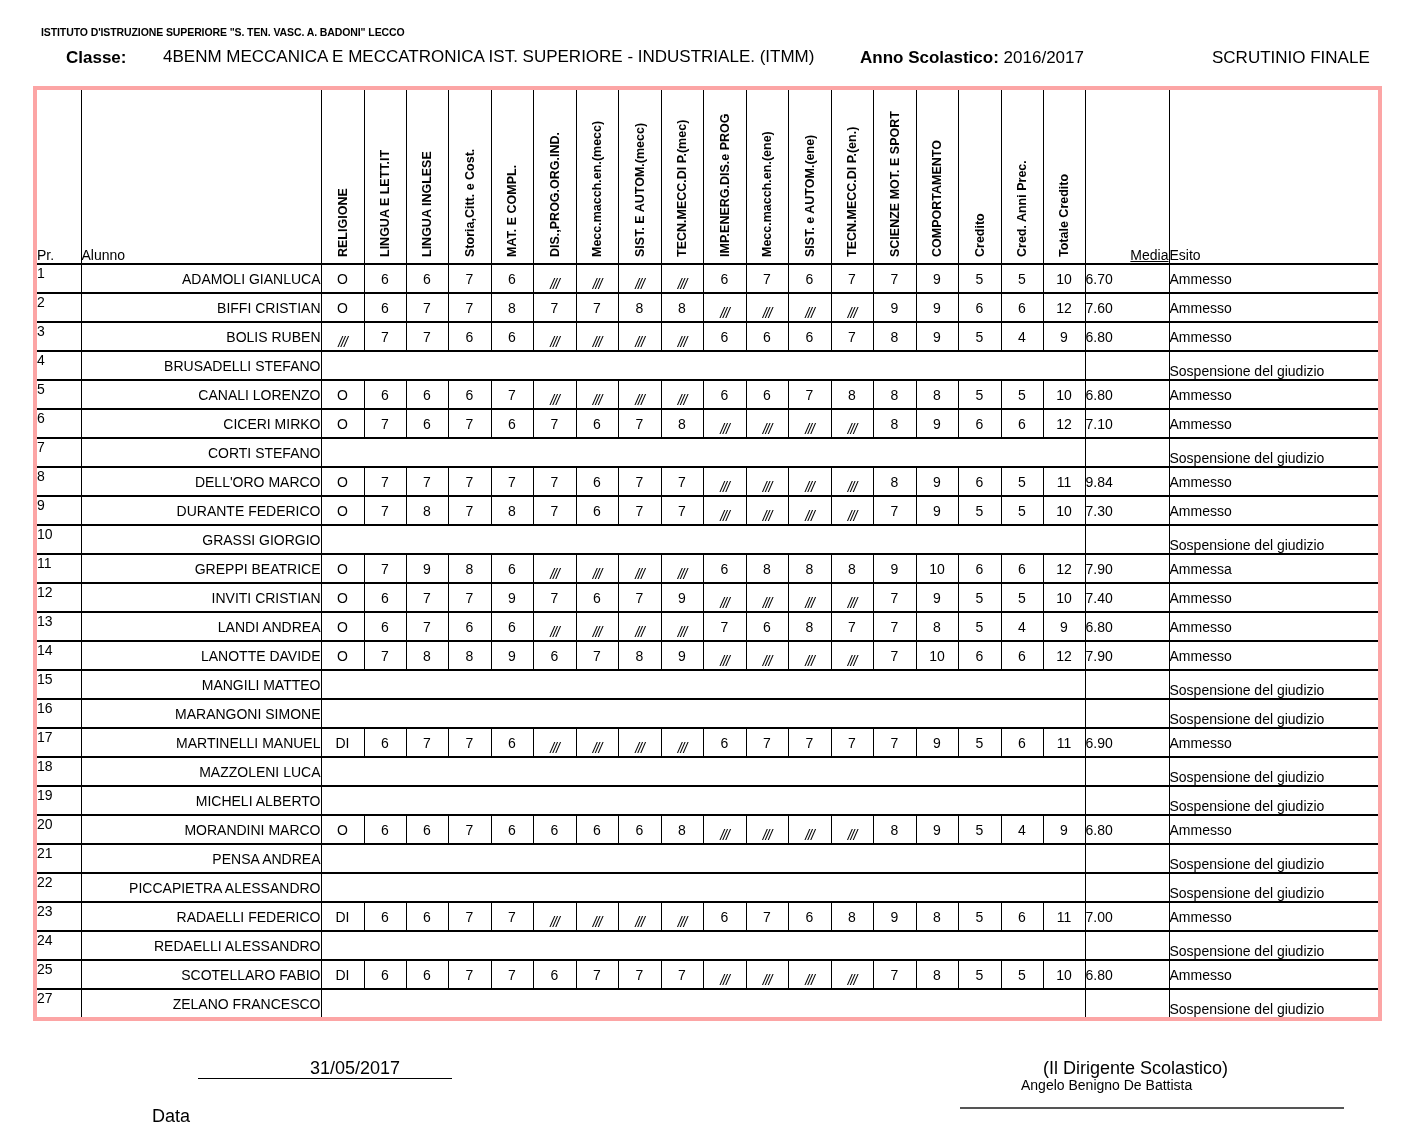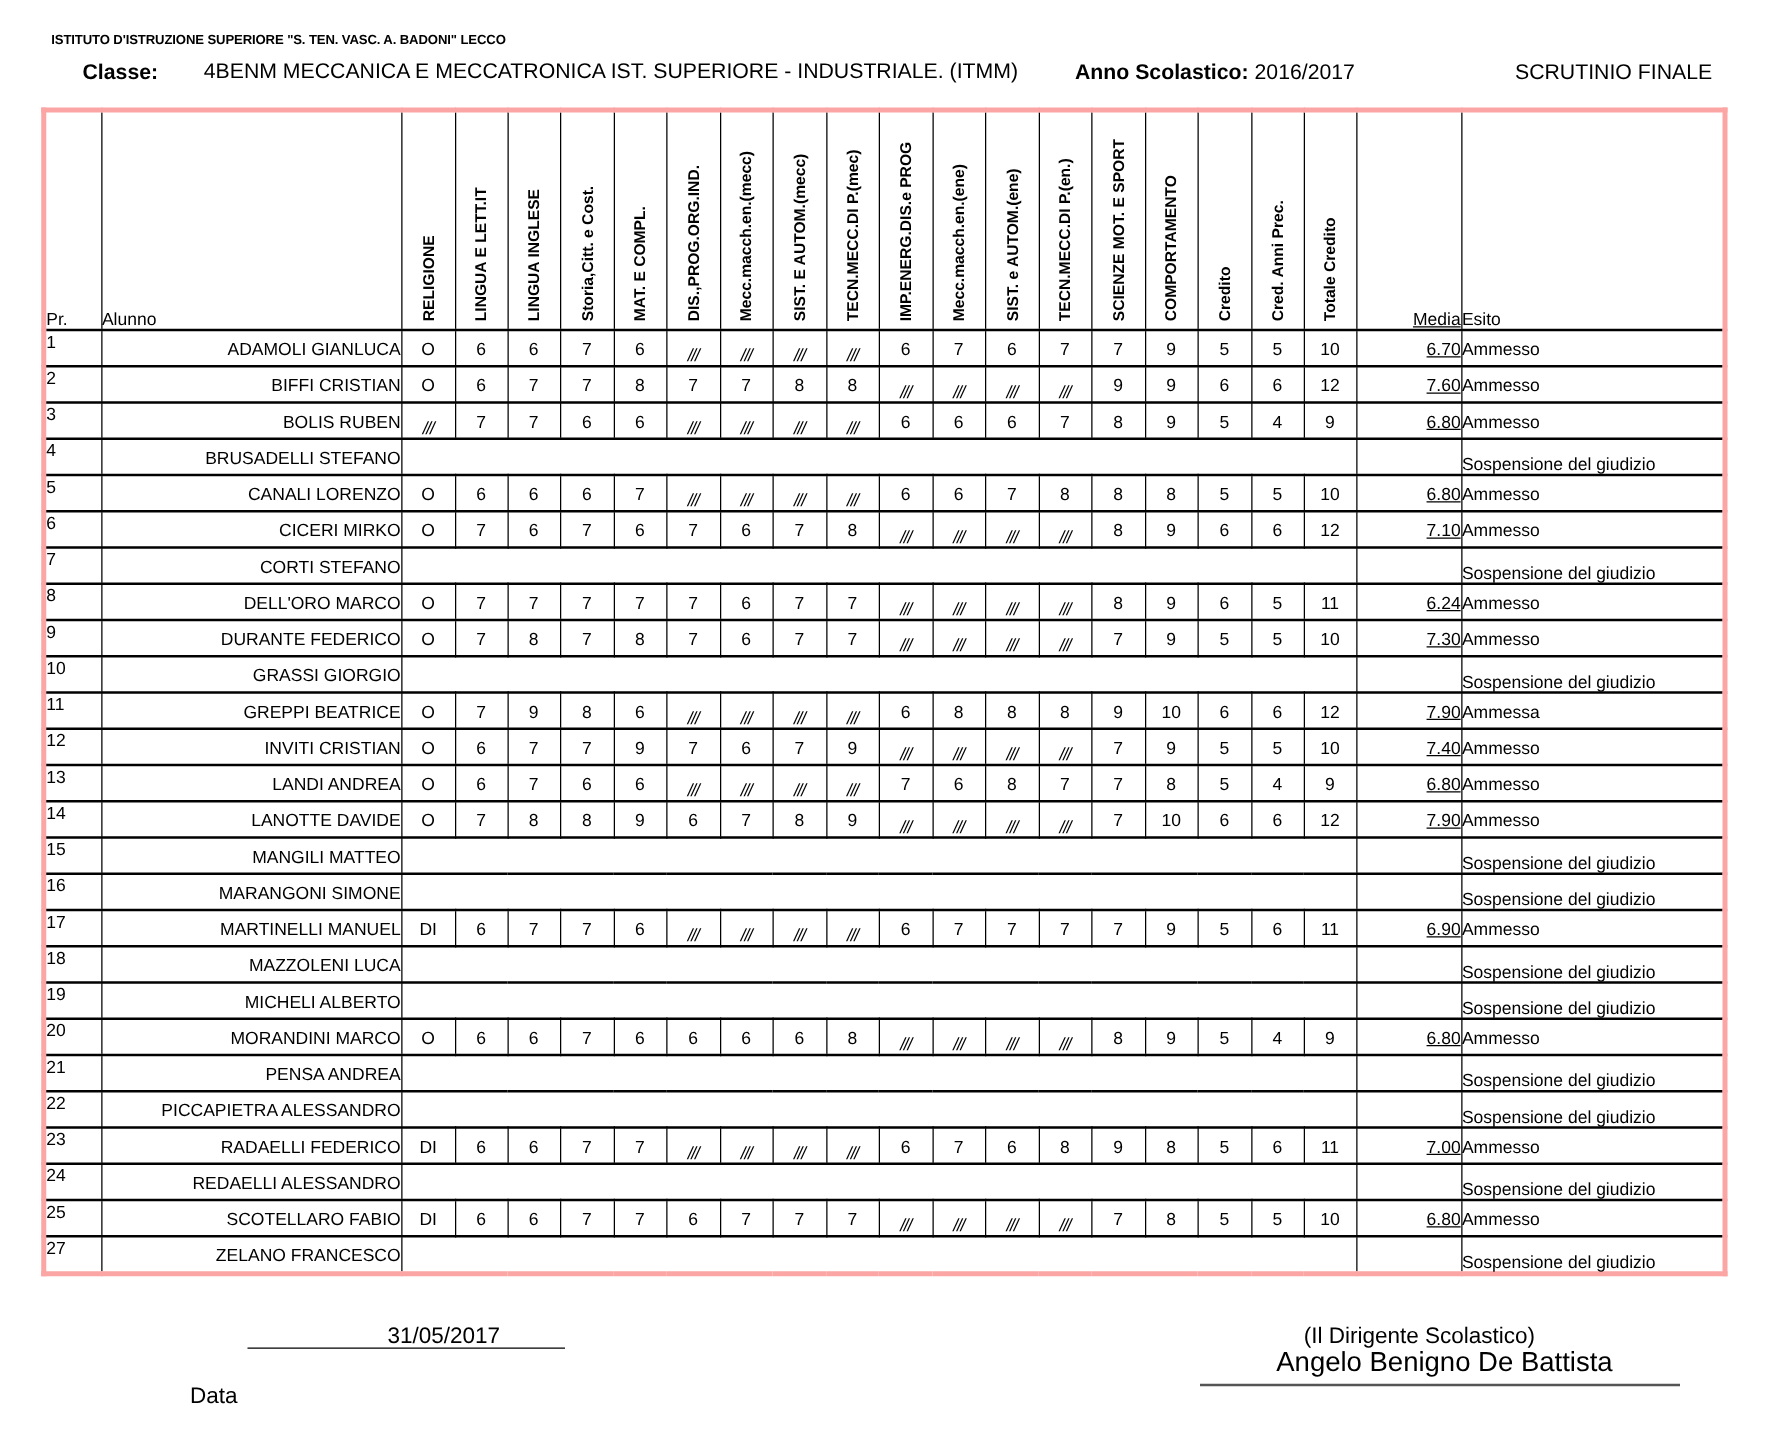--- a/index.html
+++ b/index.html
@@ -17,31 +17,31 @@
   table.grid tr.row td { height: 27px; }
   table.grid tr.row { border-top: 2px solid #000; }
   th.hv { height: 173px; vertical-align: bottom; position: relative; }
   th.hv .vt { position: absolute; left: 50%; bottom: 6px; transform-origin: left bottom; transform: translateX(7px) rotate(-90deg); white-space: nowrap; font-size: 12.5px; font-weight: bold; text-align: left; }
   th.hb { vertical-align: bottom; text-align: left; font-weight: bold; font-size: 13px; padding: 0 0 2px 2px; }
   th.hb.center { text-align: right; text-decoration: underline; }
   td.pr { text-align: left; vertical-align: top; padding-left: 2px; font-size: 13.5px; }
   td.name { text-align: right; padding-left: 3px; font-size: 14px; }
   td.g { text-align: center; font-size: 14px; }
   td.g.na { font-style: italic; font-size: 14px; vertical-align: bottom; letter-spacing: -1px; }
-  td.media { text-align: right; text-decoration: underline; }
+  td.media { text-align: left; }
   td.esito { text-align: left; font-size: 14px; padding-left: 1px; }
   td.esito.sosp { vertical-align: bottom; }
   td.blank { border-left: 1px solid #000; }
   table.grid { border: 4px solid #fca5a5; }
 
   .data-lbl { position: absolute; left: 152px; top: 1058px; font-size: 18px; margin-top: 48px; }
   .data-line { position: absolute; left: 198px; top: 1078px; width: 254px; border-bottom: 1px solid #000; }
   .data-val { position: absolute; left: 275px; top: 1058px; font-size: 18px; margin-left: 35px; }
   .dir-title { position: absolute; left: 1043px; top: 1058px; font-size: 18px; }
-  .dir-name { position: absolute; left: 1021px; top: 1077px; font-size: 22px; }
+  .dir-name { position: absolute; left: 1021px; top: 1077px; font-size: 14px; }
   .dir-line { position: absolute; left: 960px; top: 1107px; width: 384px; border-bottom: 2px solid #555; }
 </style>
 </head>
 <body>
 
 <div class="inst">ISTITUTO D'ISTRUZIONE SUPERIORE "S. TEN. VASC. A. BADONI" LECCO</div>
 <div class="classe-lbl">Classe:</div>
 <div class="classe-val">4BENM MECCANICA E MECCATRONICA  IST. SUPERIORE - INDUSTRIALE. (ITMM)</div>
 <div class="anno"><b>Anno Scolastico:</b> <span>2016/2017</span></div>
 <div class="scrut">SCRUTINIO FINALE</div>
@@ -282,21 +282,21 @@
         <td class="g">7</td>
         <td class="g na">///</td>
         <td class="g na">///</td>
         <td class="g na">///</td>
         <td class="g na">///</td>
         <td class="g">8</td>
         <td class="g">9</td>
         <td class="g">6</td>
         <td class="g">5</td>
         <td class="g">11</td>
-        <td class="media">6.24</td>
+        <td class="media">9.84</td>
         <td class="esito">Ammesso</td>
       </tr>
       <tr class="row">
         <td class="pr">9</td>
         <td class="name">DURANTE FEDERICO</td>
         <td class="g">O</td>
         <td class="g">7</td>
         <td class="g">8</td>
         <td class="g">7</td>
         <td class="g">8</td>

